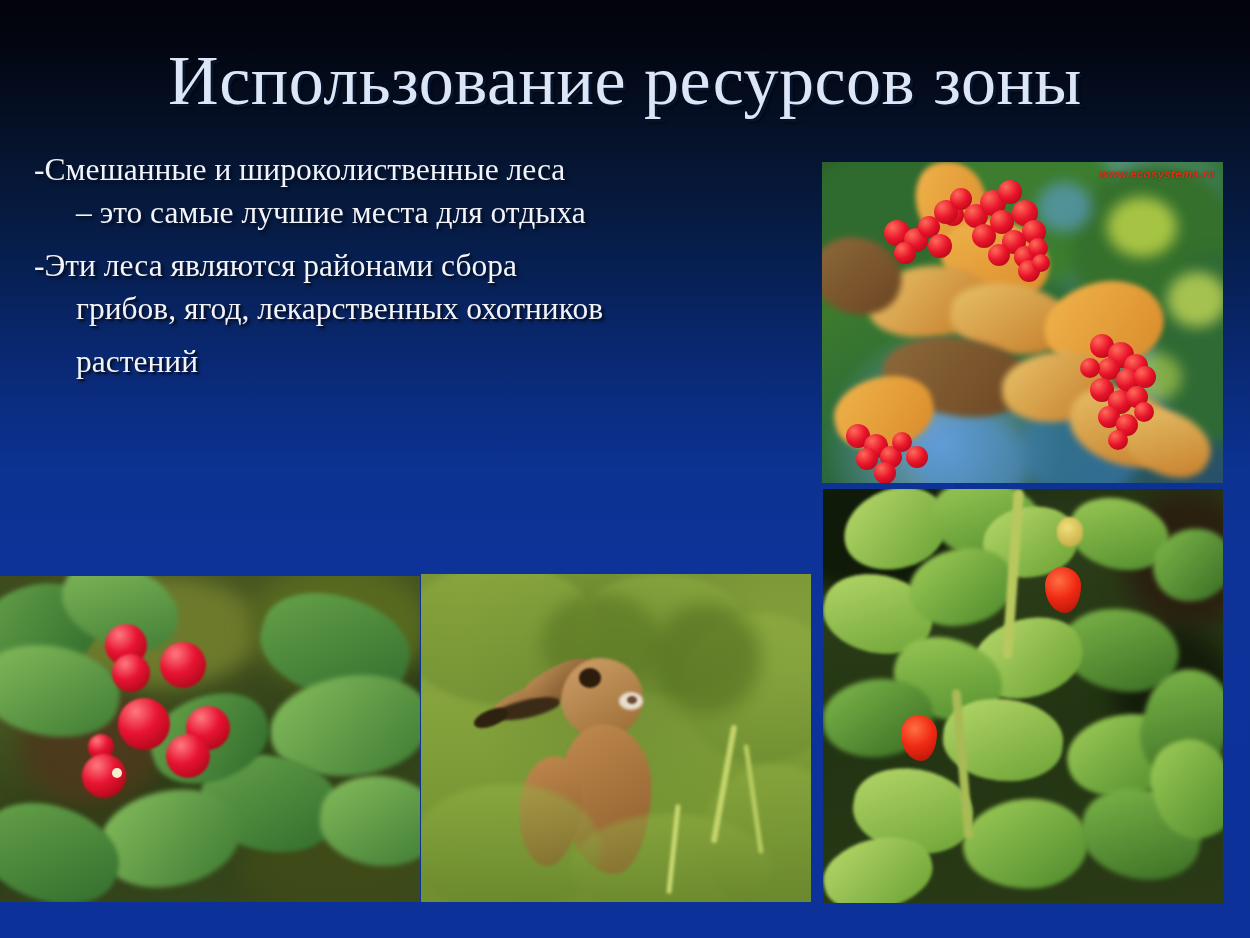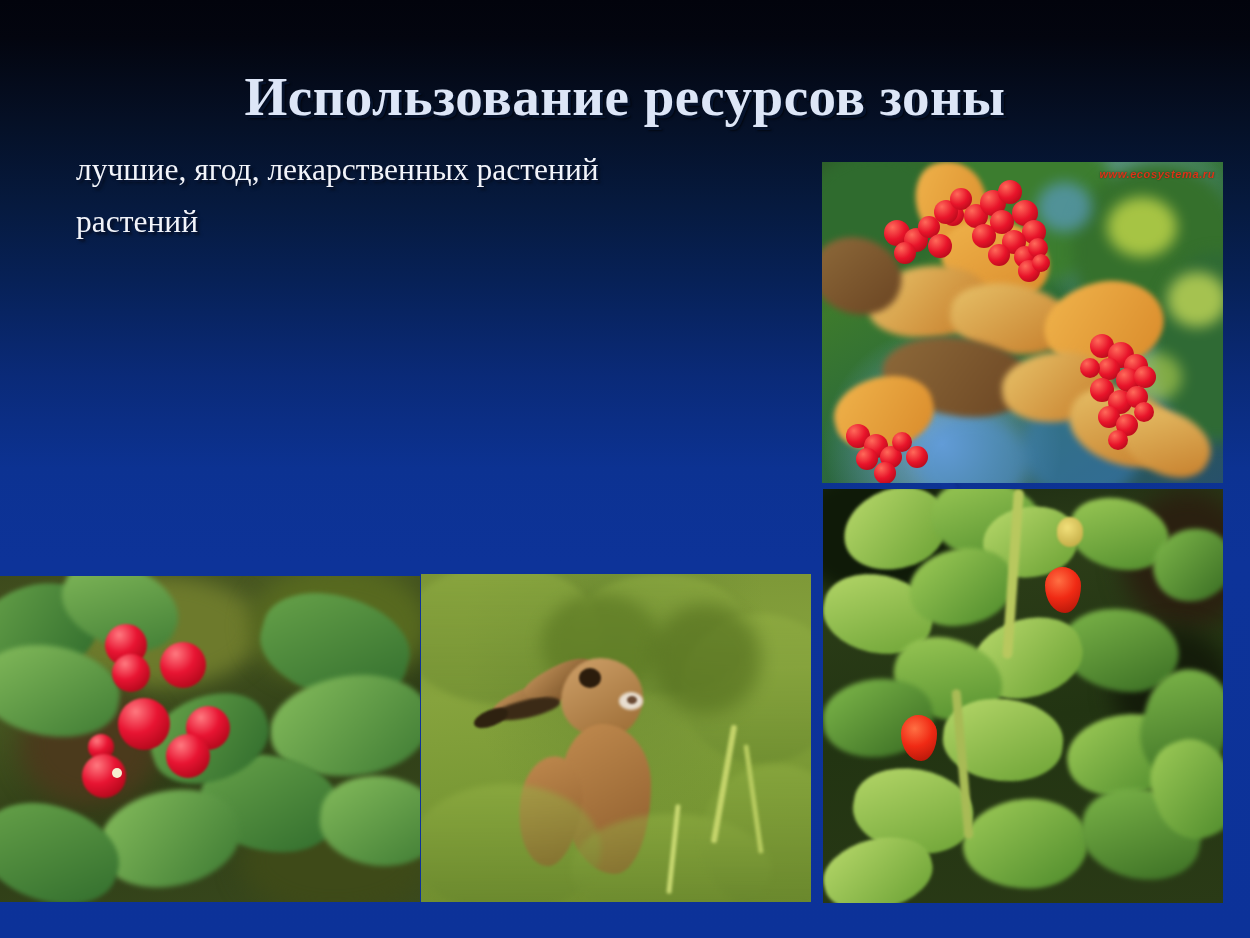--- a/index.html
+++ b/index.html
@@ -54,28 +54,27 @@
     filter: blur(1.5px);
   }
 
   
   #title {
     position: absolute;
     left: 60px;
     top: 44px;
     width: 1130px;
     text-align: center;
-    font-size: 55px;
+    font-size: 70px;
     line-height: 1.05;
-    font-weight: 700;
+    font-weight: 400;
     color: #dde6f7;
     letter-spacing: 0.5px;
     text-shadow: 3px 3px 0 #06132c, 4px 4px 2px rgba(0,0,0,0.55);
     white-space: nowrap;
-    margin-top: 24px;
   }
 
   
   #body {
     position: absolute;
     left: 34px;
     top: 148px;
     width: 765px;
   }
   .bullet {
@@ -170,23 +169,28 @@
 
 <div id="slide">
 
   <div class="swoosh swoosh-1"></div>
   <div class="swoosh swoosh-2"></div>
 
   <div id="title">Использование ресурсов зоны</div>
 
   <div id="body">
 
-
     <div class="bullet">
-      <span class="l2">лучшие, ягод, лекарственных растений</span>
+      <span>-Смешанные и широколиственные леса</span>
+      <span class="l2">– это самые лучшие места для отдыха</span>
+    </div>
+
+    <div class="bullet">
+      <span>-Эти леса являются районами сбора</span>
+      <span class="l2">грибов, ягод, лекарственных охотников</span>
     </div>
 
     <div class="bullet">
       <span class="l2">растений</span>
     </div>
 
   </div>
 
   <div class="photo" id="photo-viburnum">
     <div class="inner">

